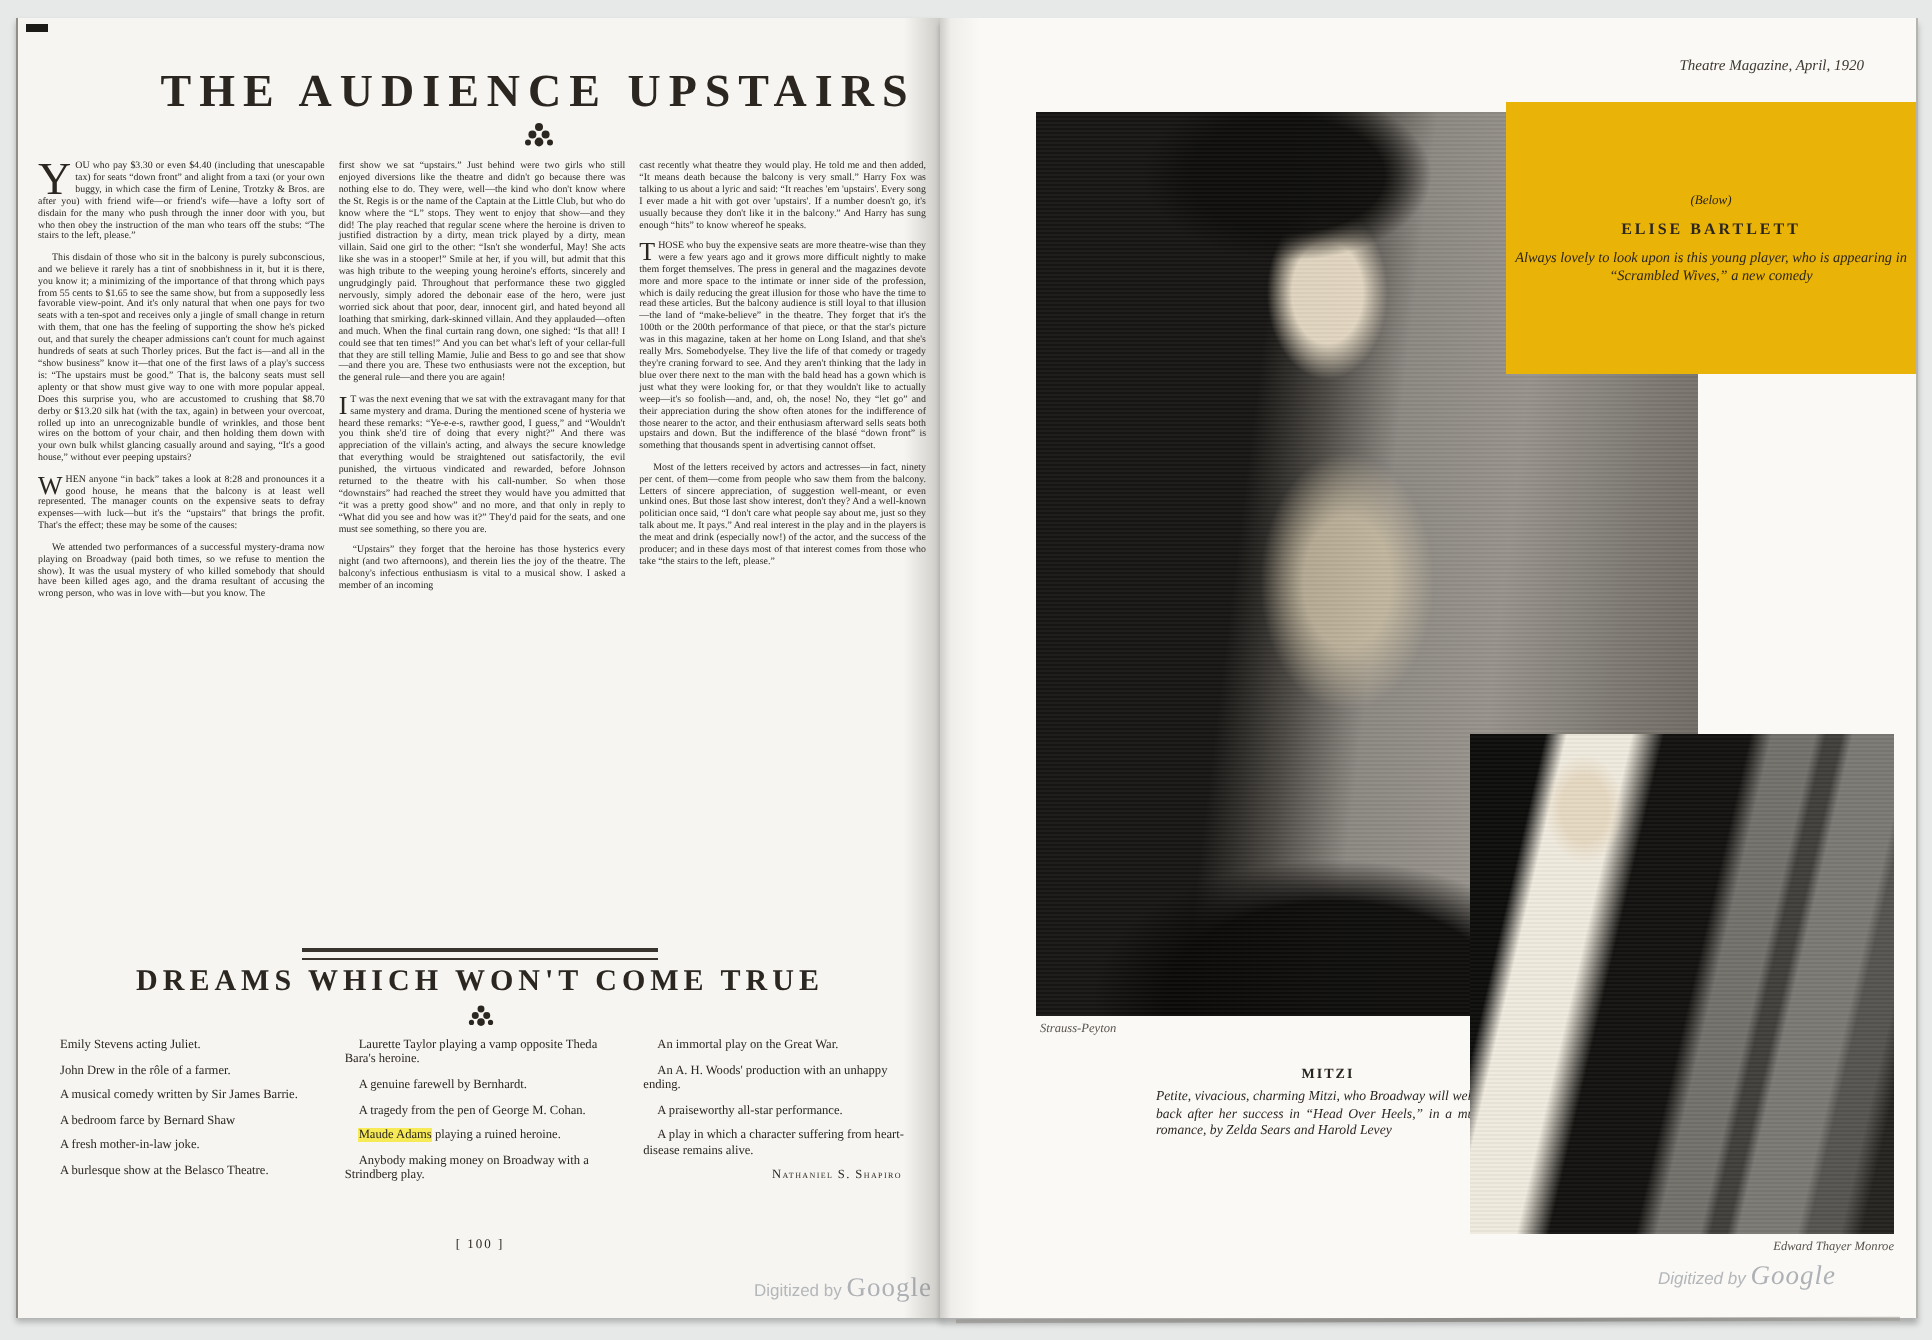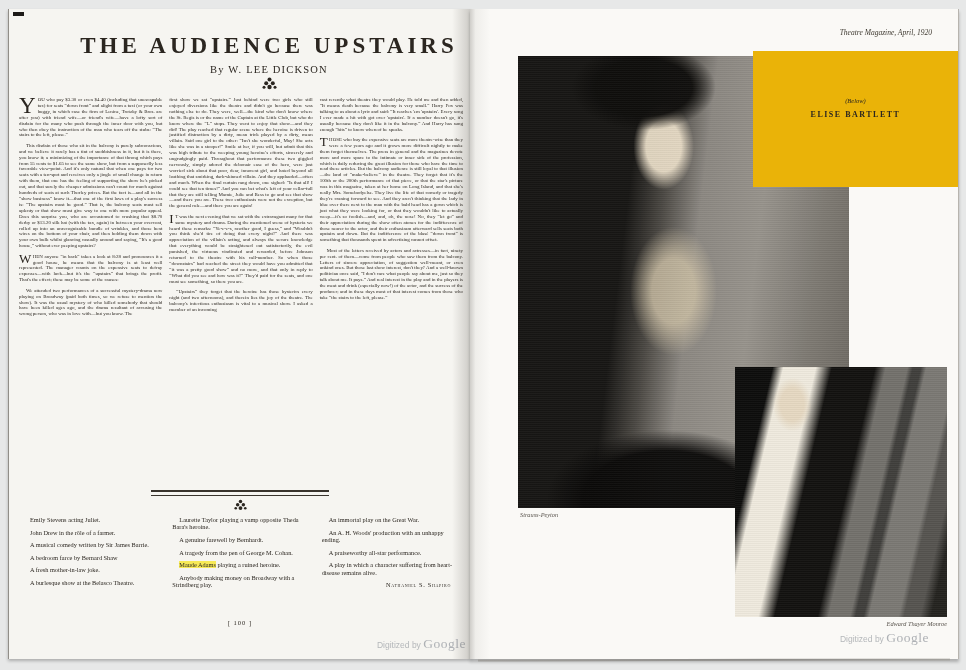--- a/index.html
+++ b/index.html
@@ -35,21 +35,21 @@
   .dreams-cols{display:flex;gap:12px;padding:5px 12px 0 14px;text-align:left;}
   .dreams-cols ul{list-style:none;margin:0;padding:0;flex:1;font-size:6.3px;line-height:7.4px;}
   .dreams-cols li{margin-bottom:5.2px;text-indent:7px;}
   li.sig{text-align:right;text-indent:0;font-variant:small-caps;letter-spacing:.7px;padding-right:8px;margin-top:2px;}
   .hl{background:#f7ea57;}
 
   .folio{position:absolute;left:0;right:0;bottom:33px;text-align:center;font-size:6.5px;letter-spacing:1px;}
   .watermark{position:absolute;color:#b4b7ba;font-family:"Liberation Sans",sans-serif;font-size:8.5px;white-space:nowrap;}
   .watermark .g{font-family:"Liberation Serif",serif;font-size:13.5px;color:#aeb1b5;letter-spacing:.5px;}
   .wm-left{right:5px;bottom:7px;}
-  .wm-right{right:29px;bottom:13px;}
+  .wm-right{right:40px;bottom:13px;font-style:italic;}
 
   
   .masthead{position:absolute;top:19px;right:26px;font-style:italic;font-size:7.5px;color:#3d382f;}
   .photo{position:absolute;}
   .photo::after{content:"";position:absolute;inset:0;
     background:repeating-linear-gradient(0deg,rgba(255,255,255,.035) 0 1px,rgba(0,0,0,.035) 1px 2px);}
   .photo-elise{left:48px;top:47px;width:331px;height:452px;
     background:
       radial-gradient(ellipse 88px 52px at 38% 7%,rgba(14,13,11,.96) 0 55%,rgba(14,13,11,0) 82%),
       radial-gradient(ellipse 42px 60px at 44% 20%,rgba(233,221,199,.95) 0 42%,rgba(233,221,199,0) 72%),
@@ -82,21 +82,20 @@
 </head>
 <body>
 
 <div class="canvas">
 
   <div class="page page-left">
     <div class="corner-mark"></div>
 
     <header class="article-head">
       <h1>THE AUDIENCE UPSTAIRS</h1>
-      <div class="byline">By W. LEE DICKSON</div>
       <div class="fleuron"><svg width="15" height="13" viewBox="0 0 15 13">
             <g fill="#2b2620">
               <circle cx="7.5" cy="2.5" r="2"></circle>
               <circle cx="4.2" cy="6.2" r="2"></circle>
               <circle cx="10.8" cy="6.2" r="2"></circle>
               <circle cx="7.5" cy="10" r="2.2"></circle>
               <circle cx="2" cy="10.2" r="1.5"></circle>
               <circle cx="13" cy="10.2" r="1.5"></circle>
             </g>
           </svg></div>
@@ -116,20 +115,21 @@
       </div>
       <div class="col">
         <p>cast recently what theatre they would play. He told me and then added, “It means death because the balcony is very small.” Harry Fox was talking to us about a lyric and said: “It reaches 'em 'upstairs'. Every song I ever made a hit with got over 'upstairs'. If a number doesn't go, it's usually because they don't like it in the balcony.” And Harry has sung enough “hits” to know whereof he speaks.</p>
         <p class="dc dc2">THOSE who buy the expensive seats are more theatre-wise than they were a few years ago and it grows more difficult nightly to make them forget themselves. The press in general and the magazines devote more and more space to the intimate or inner side of the profession, which is daily reducing the great illusion for those who have the time to read these articles. But the balcony audience is still loyal to that illusion—the land of “make-believe” in the theatre. They forget that it's the 100th or the 200th performance of that piece, or that the star's picture was in this magazine, taken at her home on Long Island, and that she's really Mrs. Somebodyelse. They live the life of that comedy or tragedy they're craning forward to see. And they aren't thinking that the lady in blue over there next to the man with the bald head has a gown which is just what they were looking for, or that they wouldn't like to actually weep—it's so foolish—and, and, oh, the nose! No, they “let go” and their appreciation during the show often atones for the indifference of those nearer to the actor, and their enthusiasm afterward sells seats both upstairs and down. But the indifference of the blasé “down front” is something that thousands spent in advertising cannot offset.</p>
         <p class="ind">Most of the letters received by actors and actresses—in fact, ninety per cent. of them—come from people who saw them from the balcony. Letters of sincere appreciation, of suggestion well-meant, or even unkind ones. But those last show interest, don't they? And a well-known politician once said, “I don't care what people say about me, just so they talk about me. It pays.” And real interest in the play and in the players is the meat and drink (especially now!) of the actor, and the success of the producer; and in these days most of that interest comes from those who take “the stairs to the left, please.”</p>
       </div>
     </div>
 
     <div class="dreams">
       <div class="rule"></div>
+      <h2>DREAMS WHICH WON'T COME TRUE</h2>
       <div class="fleuron"><svg width="13" height="12" viewBox="0 0 15 13">
             <g fill="#2b2620">
               <circle cx="7.5" cy="2.5" r="2"></circle>
               <circle cx="4.2" cy="6.2" r="2"></circle>
               <circle cx="10.8" cy="6.2" r="2"></circle>
               <circle cx="7.5" cy="10" r="2.2"></circle>
               <circle cx="2" cy="10.2" r="1.5"></circle>
               <circle cx="13" cy="10.2" r="1.5"></circle>
             </g>
           </svg></div>
@@ -167,23 +167,28 @@
   </div>
 
   <div class="page page-right">
     <div class="masthead">Theatre Magazine, April, 1920</div>
 
     <div class="photo photo-elise"></div>
 
     <div class="caption-box">
       <div class="below">(Below)</div>
       <div class="cap-name">ELISE BARTLETT</div>
+      <div class="cap-text">Always lovely to look upon is this young player, who is appearing in “Scrambled Wives,” a new comedy</div>
     </div>
     <div class="credit credit-elise">Strauss-Peyton</div>
 
+    <div class="mitzi">
+      <div class="cap-name">MITZI</div>
+      <div class="cap-text">Petite, vivacious, charming Mitzi, who Broadway will welcome back after her success in “Head Over Heels,” in a musical romance, by Zelda Sears and Harold Levey</div>
+    </div>
 
     <div class="photo photo-mitzi"></div>
     <div class="credit credit-mitzi">Edward Thayer Monroe</div>
 
     <div class="watermark wm-right">
       <span>Digitized by</span>
       <span class="g">Google</span>
     </div>
   </div>
 

